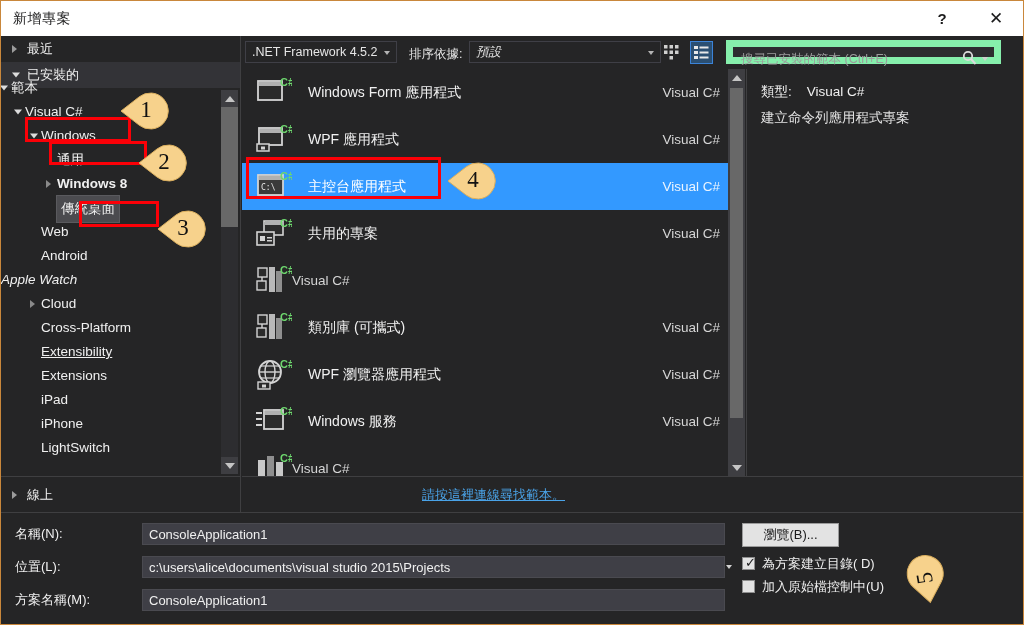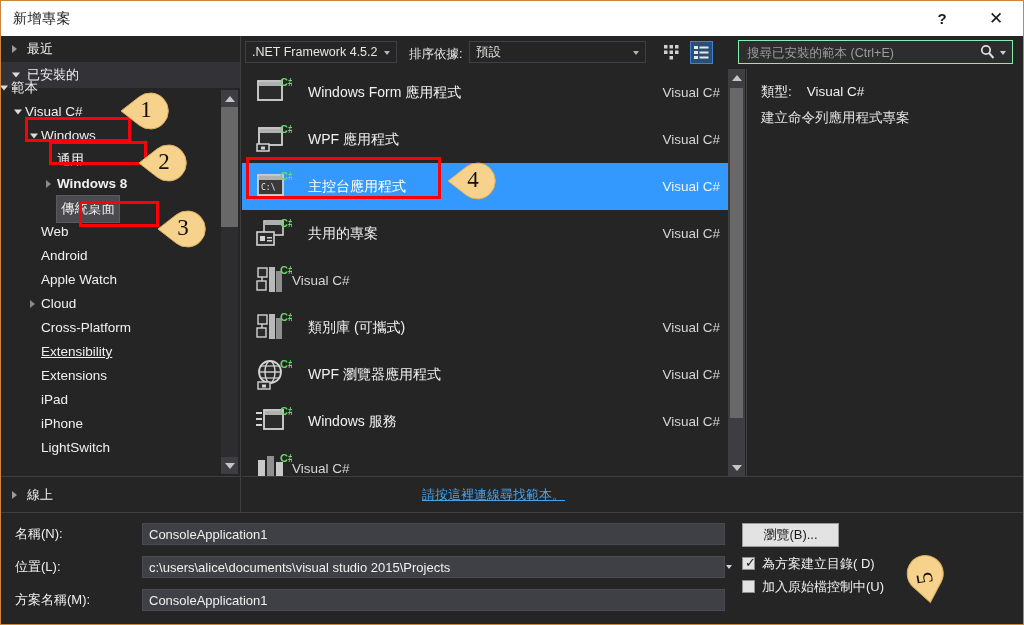--- a/index.html
+++ b/index.html
@@ -156,38 +156,38 @@
     padding-left: 6px;
   }
   .combo .cbarrow {
     position: absolute; right: 6px; top: 9px;
     width: 0; height: 0;
     border-top: 4px solid #b4b4b4;
     border-left: 3.5px solid transparent;
     border-right: 3.5px solid transparent;
   }
   .combo.fw { left: 3px; width: 152px; }
-  .combo.sort { left: 227px; width: 177px; }
+  .combo.sort { left: 227px; width: 192px; font-style: italic; }
   .sortlbl {
     position: absolute; left: 167px; top: 10px;
     font-size: 12.5px; color: #e6e6e6;
   }
   .viewbtn {
     position: absolute; top: 5px; width: 23px; height: 23px;
     box-sizing: border-box;
     display: flex; align-items: center; justify-content: center;
   }
   .viewbtn.grid { left: 418px; }
   .viewbtn.list { left: 448px; border: 1px solid #3b83d8; background: #2b4f72; }
 
   .searchbox {
-    position: absolute; left: 496px; top: 4px;
+    position: absolute; left: 484px; top: 4px;
     width: 275px; height: 24px;
     background: #2d2d30;
-    border: 1px solid #86efac;
+    border: 7px solid #86efac;
     box-sizing: border-box;
   }
   .searchbox input {
     position: absolute; left: 6px; top: 0;
     width: 230px; height: 22px;
     background: transparent; border: 0; outline: 0;
     color: #cfcfcf; font-size: 12.5px;
     font-family: "Liberation Sans", sans-serif;
   }
   .searchbox input::placeholder { color: #9d9d9d; opacity: 1;}
@@ -392,21 +392,21 @@
 
       <div class="tree" id="tree">
           <div class="tnode"><span class="arrow tri down" style="left: -1px;"></span><span class="lbl" style="margin-left: 10px;">範本</span></div>
           <div class="tnode"><span class="arrow tri down" style="left: 13px;"></span><span class="lbl" style="margin-left: 24px;">Visual C#</span></div>
           <div class="tnode"><span class="arrow tri down" style="left: 29px;"></span><span class="lbl" style="margin-left: 40px;">Windows</span></div>
           <div class="tnode"><span class="lbl" style="margin-left: 56px;">通用</span></div>
           <div class="tnode"><span class="arrow tri right dim" style="left: 45px;"></span><span class="lbl" style="margin-left: 56px; font-weight: bold;">Windows 8</span></div>
           <div class="tnode sel"><span class="lbl" style="margin-left: 56px;">傳統桌面</span></div>
           <div class="tnode"><span class="lbl" style="margin-left: 40px;">Web</span></div>
           <div class="tnode"><span class="lbl" style="margin-left: 40px;">Android</span></div>
-          <div class="tnode"><span class="lbl" style="margin-left: 40px;">Apple Watch</span></div>
+          <div class="tnode"><span class="lbl" style=" font-style: italic;">Apple Watch</span></div>
           <div class="tnode"><span class="arrow tri right dim" style="left: 29px;"></span><span class="lbl" style="margin-left: 40px;">Cloud</span></div>
           <div class="tnode"><span class="lbl" style="margin-left: 40px;">Cross-Platform</span></div>
           <div class="tnode"><span class="lbl" style="margin-left: 40px; text-decoration: underline;">Extensibility</span></div>
           <div class="tnode"><span class="lbl" style="margin-left: 40px;">Extensions</span></div>
           <div class="tnode"><span class="lbl" style="margin-left: 40px;">iPad</span></div>
           <div class="tnode"><span class="lbl" style="margin-left: 40px;">iPhone</span></div>
           <div class="tnode"><span class="lbl" style="margin-left: 40px;">LightSwitch</span></div>
         </div>
 
       <div class="lscroll">

